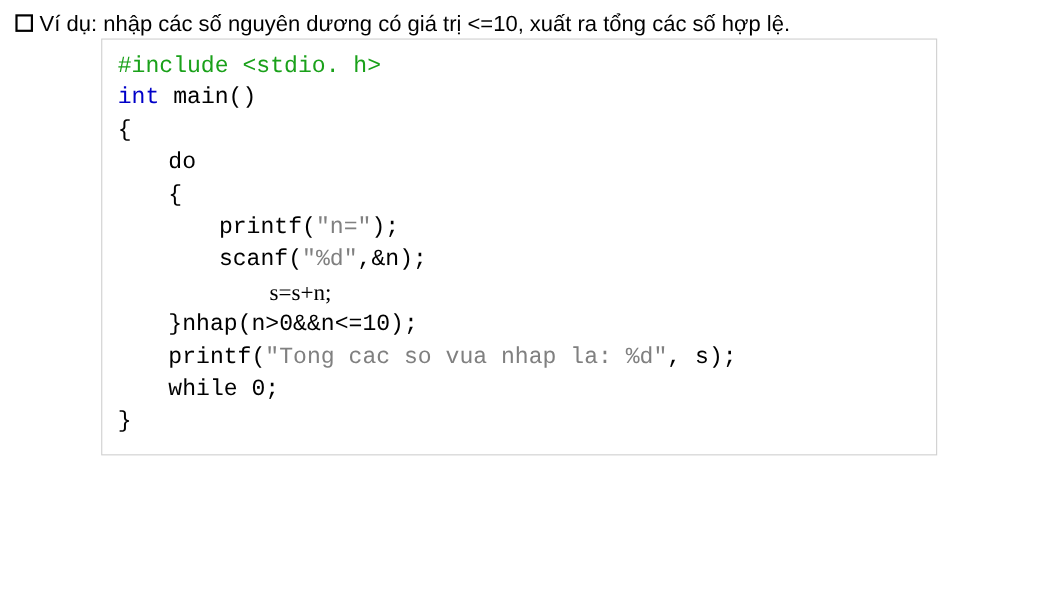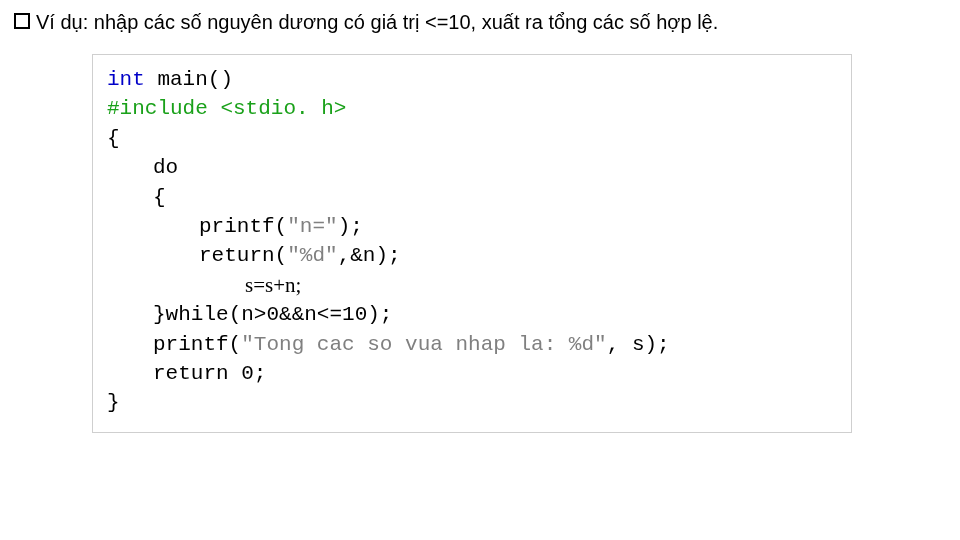--- a/index.html
+++ b/index.html
@@ -11,21 +11,21 @@
     font-family: Arial, "Helvetica Neue", Helvetica, sans-serif;
   }
   .page {
     padding: 10px 14px;
     box-sizing: border-box;
   }
   .heading-row {
     display: flex;
     align-items: flex-start;
     gap: 2px;
-    margin-bottom: 19px;
+    margin-bottom: 0;
   }
   .bullet {
     width: 16px;
     height: 16px;
     border: 2px solid #000;
     box-sizing: border-box;
     margin-top: 3px;
     margin-right: 4px;
     flex: 0 0 auto;
   }
@@ -69,41 +69,41 @@
 
 <div class="page">
 
   <div class="heading-row">
     <div class="bullet"></div>
     <div class="heading-text">Ví dụ: nhập các số nguyên dương có giá trị &lt;=10, xuất ra tổng các số hợp lệ.</div>
   </div>
 
   <div class="code-box">
 
+    <div class="line"><span class="tok-pre">#include &lt;stdio. h&gt;</span></div>
+
     <div class="line"><span class="tok-kw">int</span><span class="tok-plain"> main()</span></div>
-
-    <div class="line"><span class="tok-pre">#include &lt;stdio. h&gt;</span></div>
 
     <div class="line"><span class="tok-plain">{</span></div>
 
 
     <div class="line ind1"><span class="tok-ctrl">do</span></div>
 
     <div class="line ind1"><span class="tok-plain">{</span></div>
 
     <div class="line ind2"><span class="tok-plain">printf(</span><span class="tok-str">"n="</span><span class="tok-plain">);</span></div>
 
-    <div class="line ind2"><span class="tok-plain">return(</span><span class="tok-str">"%d"</span><span class="tok-plain">,&amp;n);</span></div>
+    <div class="line ind2"><span class="tok-plain">scanf(</span><span class="tok-str">"%d"</span><span class="tok-plain">,&amp;n);</span></div>
 
 
     <div class="line ind3"><span class="tok-plain">s=s+n;</span></div>
 
-    <div class="line ind1"><span class="tok-plain">}</span><span class="tok-ctrl">while</span><span class="tok-plain">(n&gt;0&amp;&amp;n&lt;=10);</span></div>
+    <div class="line ind1"><span class="tok-plain">}</span><span class="tok-ctrl">nhap</span><span class="tok-plain">(n&gt;0&amp;&amp;n&lt;=10);</span></div>
 
     <div class="line ind1"><span class="tok-plain">printf(</span><span class="tok-str">"Tong cac so vua nhap la: %d"</span><span class="tok-plain">, s);</span></div>
 
-    <div class="line ind1"><span class="tok-ctrl">return</span><span class="tok-plain"> 0;</span></div>
+    <div class="line ind1"><span class="tok-ctrl">while</span><span class="tok-plain"> 0;</span></div>
 
     <div class="line"><span class="tok-plain">}</span></div>
 
   </div>
 
 </div>
 
 </body></html>

